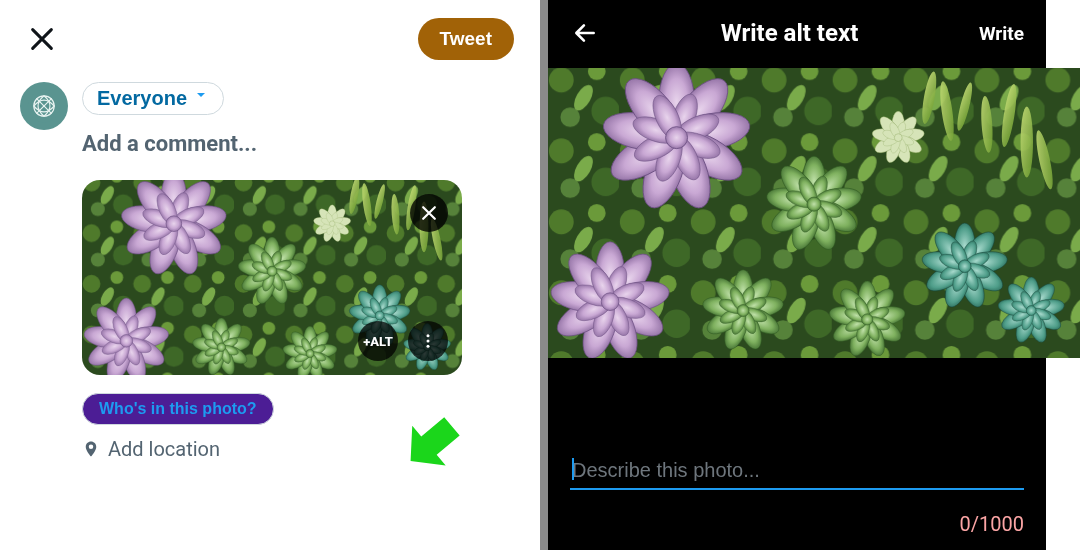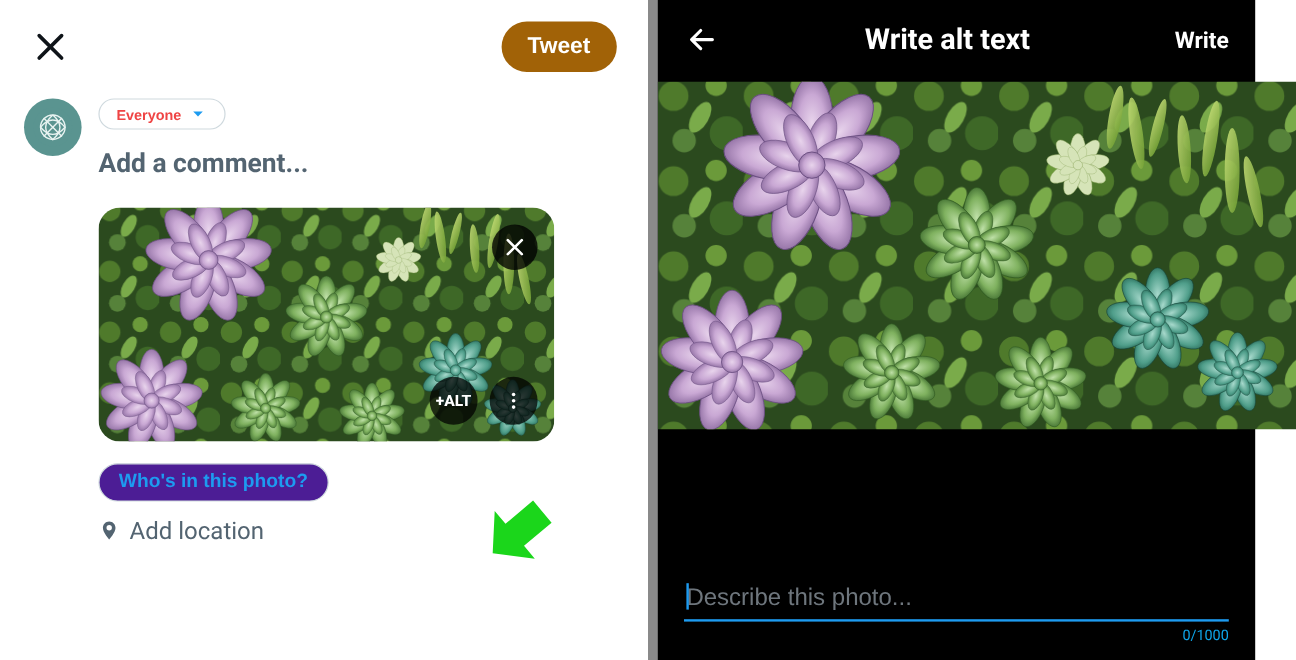--- a/index.html
+++ b/index.html
@@ -13,21 +13,21 @@
   .tl-top { display: flex; align-items: center; justify-content: space-between; padding: 18px 26px 12px 26px; }
   .close-x { width: 32px; height: 32px; cursor: pointer; display:flex; align-items:center; justify-content:center; }
   .close-x svg { width: 28px; height: 28px; }
   .tweet-btn { background: #a16207; color: #fff; border: none; border-radius: 9999px; padding: 10px 22px; font-size: 19px; font-weight: 700; cursor: pointer; }
 
   .tl-body { display: flex; padding: 10px 26px 0 20px; }
   .avatar { width: 48px; height: 48px; border-radius: 50%; background: #5a9490; display:flex; align-items:center; justify-content:center; flex-shrink:0; margin-right:14px; }
   .avatar svg { width:34px; height:34px; }
   .col { flex: 1; }
 
-  .aud-pill { display:inline-flex; align-items:flex-end; gap:6px; border:1px solid #cfd9de; color:#ef4444; font-weight:700; font-size:12px; padding:4px 14px; border-radius:9999px; cursor:pointer; background:#fff; }
+  .aud-pill { display:inline-flex; align-items:flex-start; gap:6px; border:1px solid #cfd9de; color:#0369a1; font-weight:700; font-size:20px; padding:4px 14px; border-radius:9999px; cursor:pointer; background:#fff; }
   .aud-pill svg { width:16px; height:16px; fill:#1d9bf0; }
 
   .compose { margin-top:16px; font-size:22px; color:#536471;font-weight:bold; }
 
   .photo { margin-top:24px; width:380px; height:195px; border-radius:18px; position:relative; overflow:hidden; }
   .plant-bg { position:absolute; inset:0; }
   .photo .remove { position:absolute; top:14px; right:14px; width:38px; height:38px; border-radius:50%; background:rgba(0,0,0,0.78); display:flex; align-items:center; justify-content:center; cursor:pointer; }
   .photo .remove svg { width:20px; height:20px; }
   .btm-btns { position:absolute; right:14px; bottom:14px; display:flex; gap:10px; }
   .circ { width:40px; height:40px; border-radius:50%; background:rgba(0,0,0,0.74); display:flex; align-items:center; justify-content:center; cursor:pointer; color:#fff; font-weight:800; font-size:13px; }
@@ -43,25 +43,25 @@
   
   .r-top { display:flex; align-items:center; justify-content:space-between; padding:18px 22px 14px 22px; }
   .back { width:30px; height:30px; cursor:pointer; display:flex; align-items:center; justify-content:center; }
   .back svg { width:26px; height:26px; }
   .r-title { font-size:24px; font-weight:700; color:#fff; }
   .done { font-size:19px; font-weight:700; color:#fff; cursor:pointer; }
 
   .r-photo { margin:6px 0 0 0; width:532px; height:290px; position:relative; overflow:hidden; }
   .r-photo .plant-bg { position:absolute; inset:0; }
 
-  .alt-input-wrap { position:absolute; left:22px; right:22px; bottom:32px; }
+  .alt-input-wrap { position:absolute; left:22px; right:22px; bottom:60px; }
   .alt-input { width:100%; background:transparent; border:none; border-bottom:2px solid #1d9bf0; color:#8b98a5; font-size:20px; padding:6px 2px; outline:none; }
   .alt-input::placeholder { color:#6e767d; }
   .caret-bar { position:absolute; left:2px; bottom:10px; width:2px; height:22px; background:#1d9bf0; }
-  .counter { position:absolute; right:22px; bottom:14px; color:#0ea5e9; font-size:12px; }
+  .counter { position:absolute; right:22px; bottom:14px; color:#fca5a5; font-size:20px; }
 
   
   .plant-bg svg { width:100%; height:100%; display:block; }
 </style>
 </head>
 <body>
 
 <svg width="0" height="0" style="position:absolute">
   <defs>
     <radialGradient id="ros1" cx="50%" cy="50%" r="55%">

